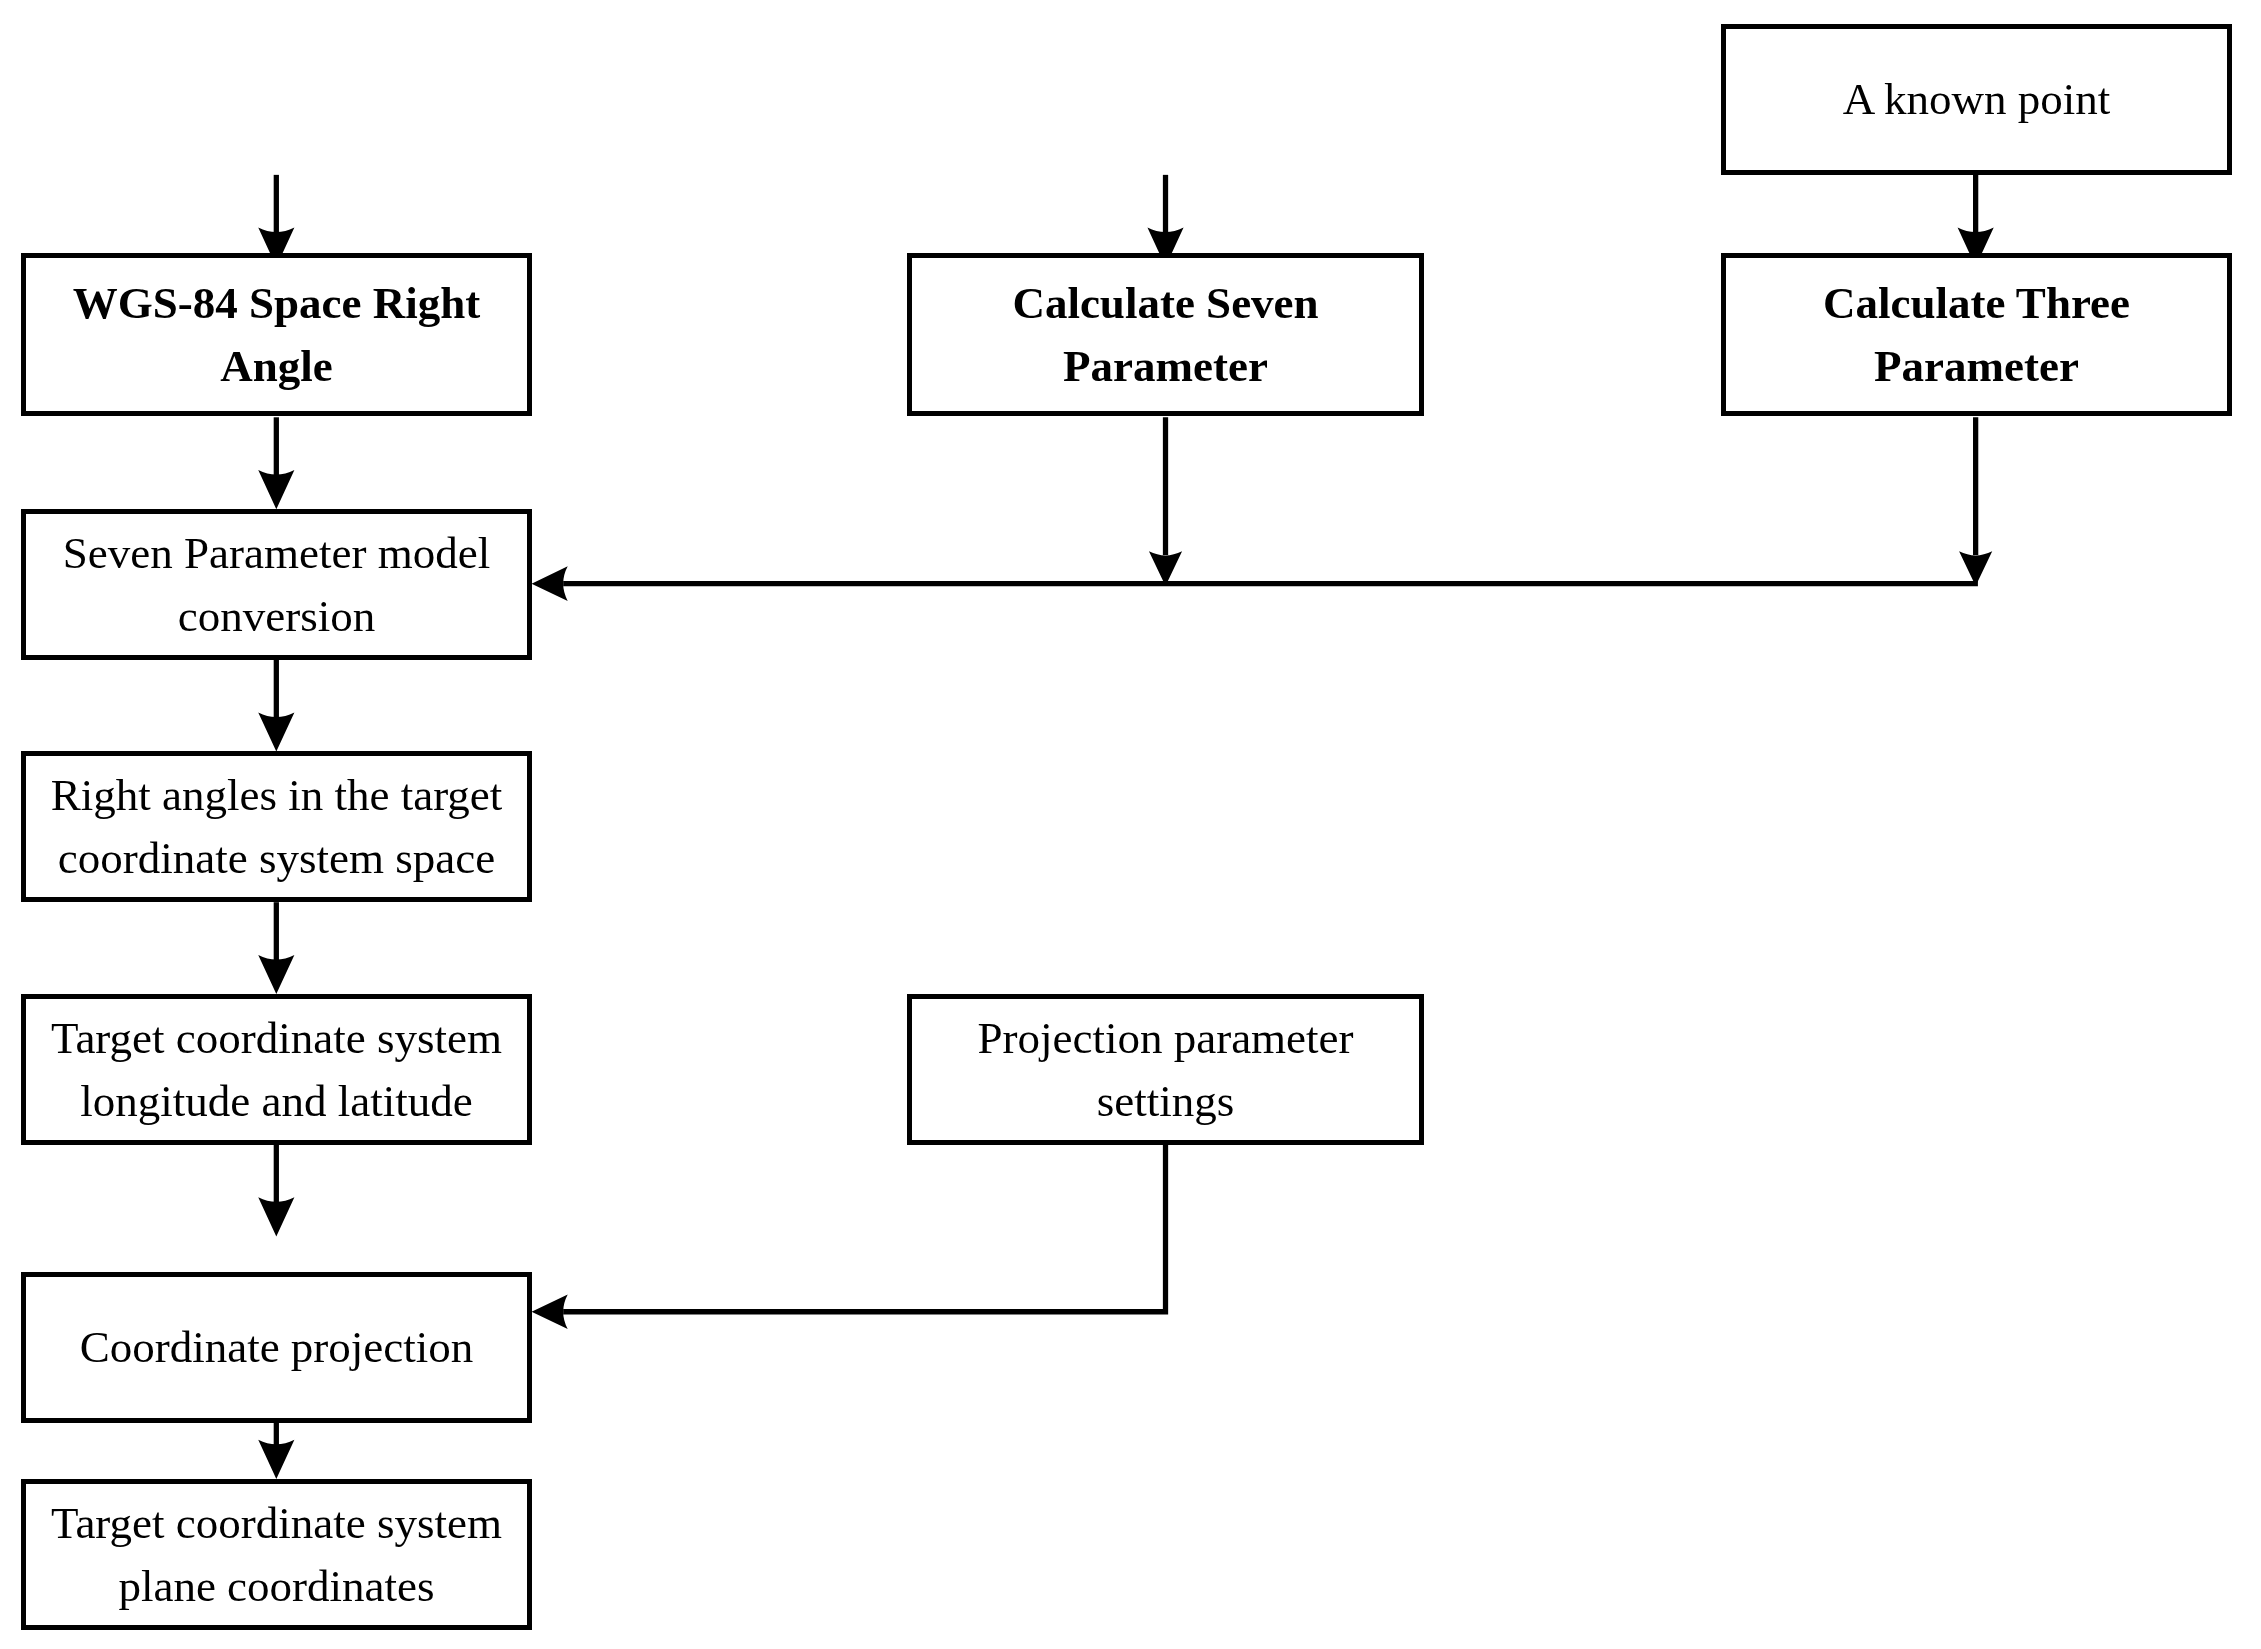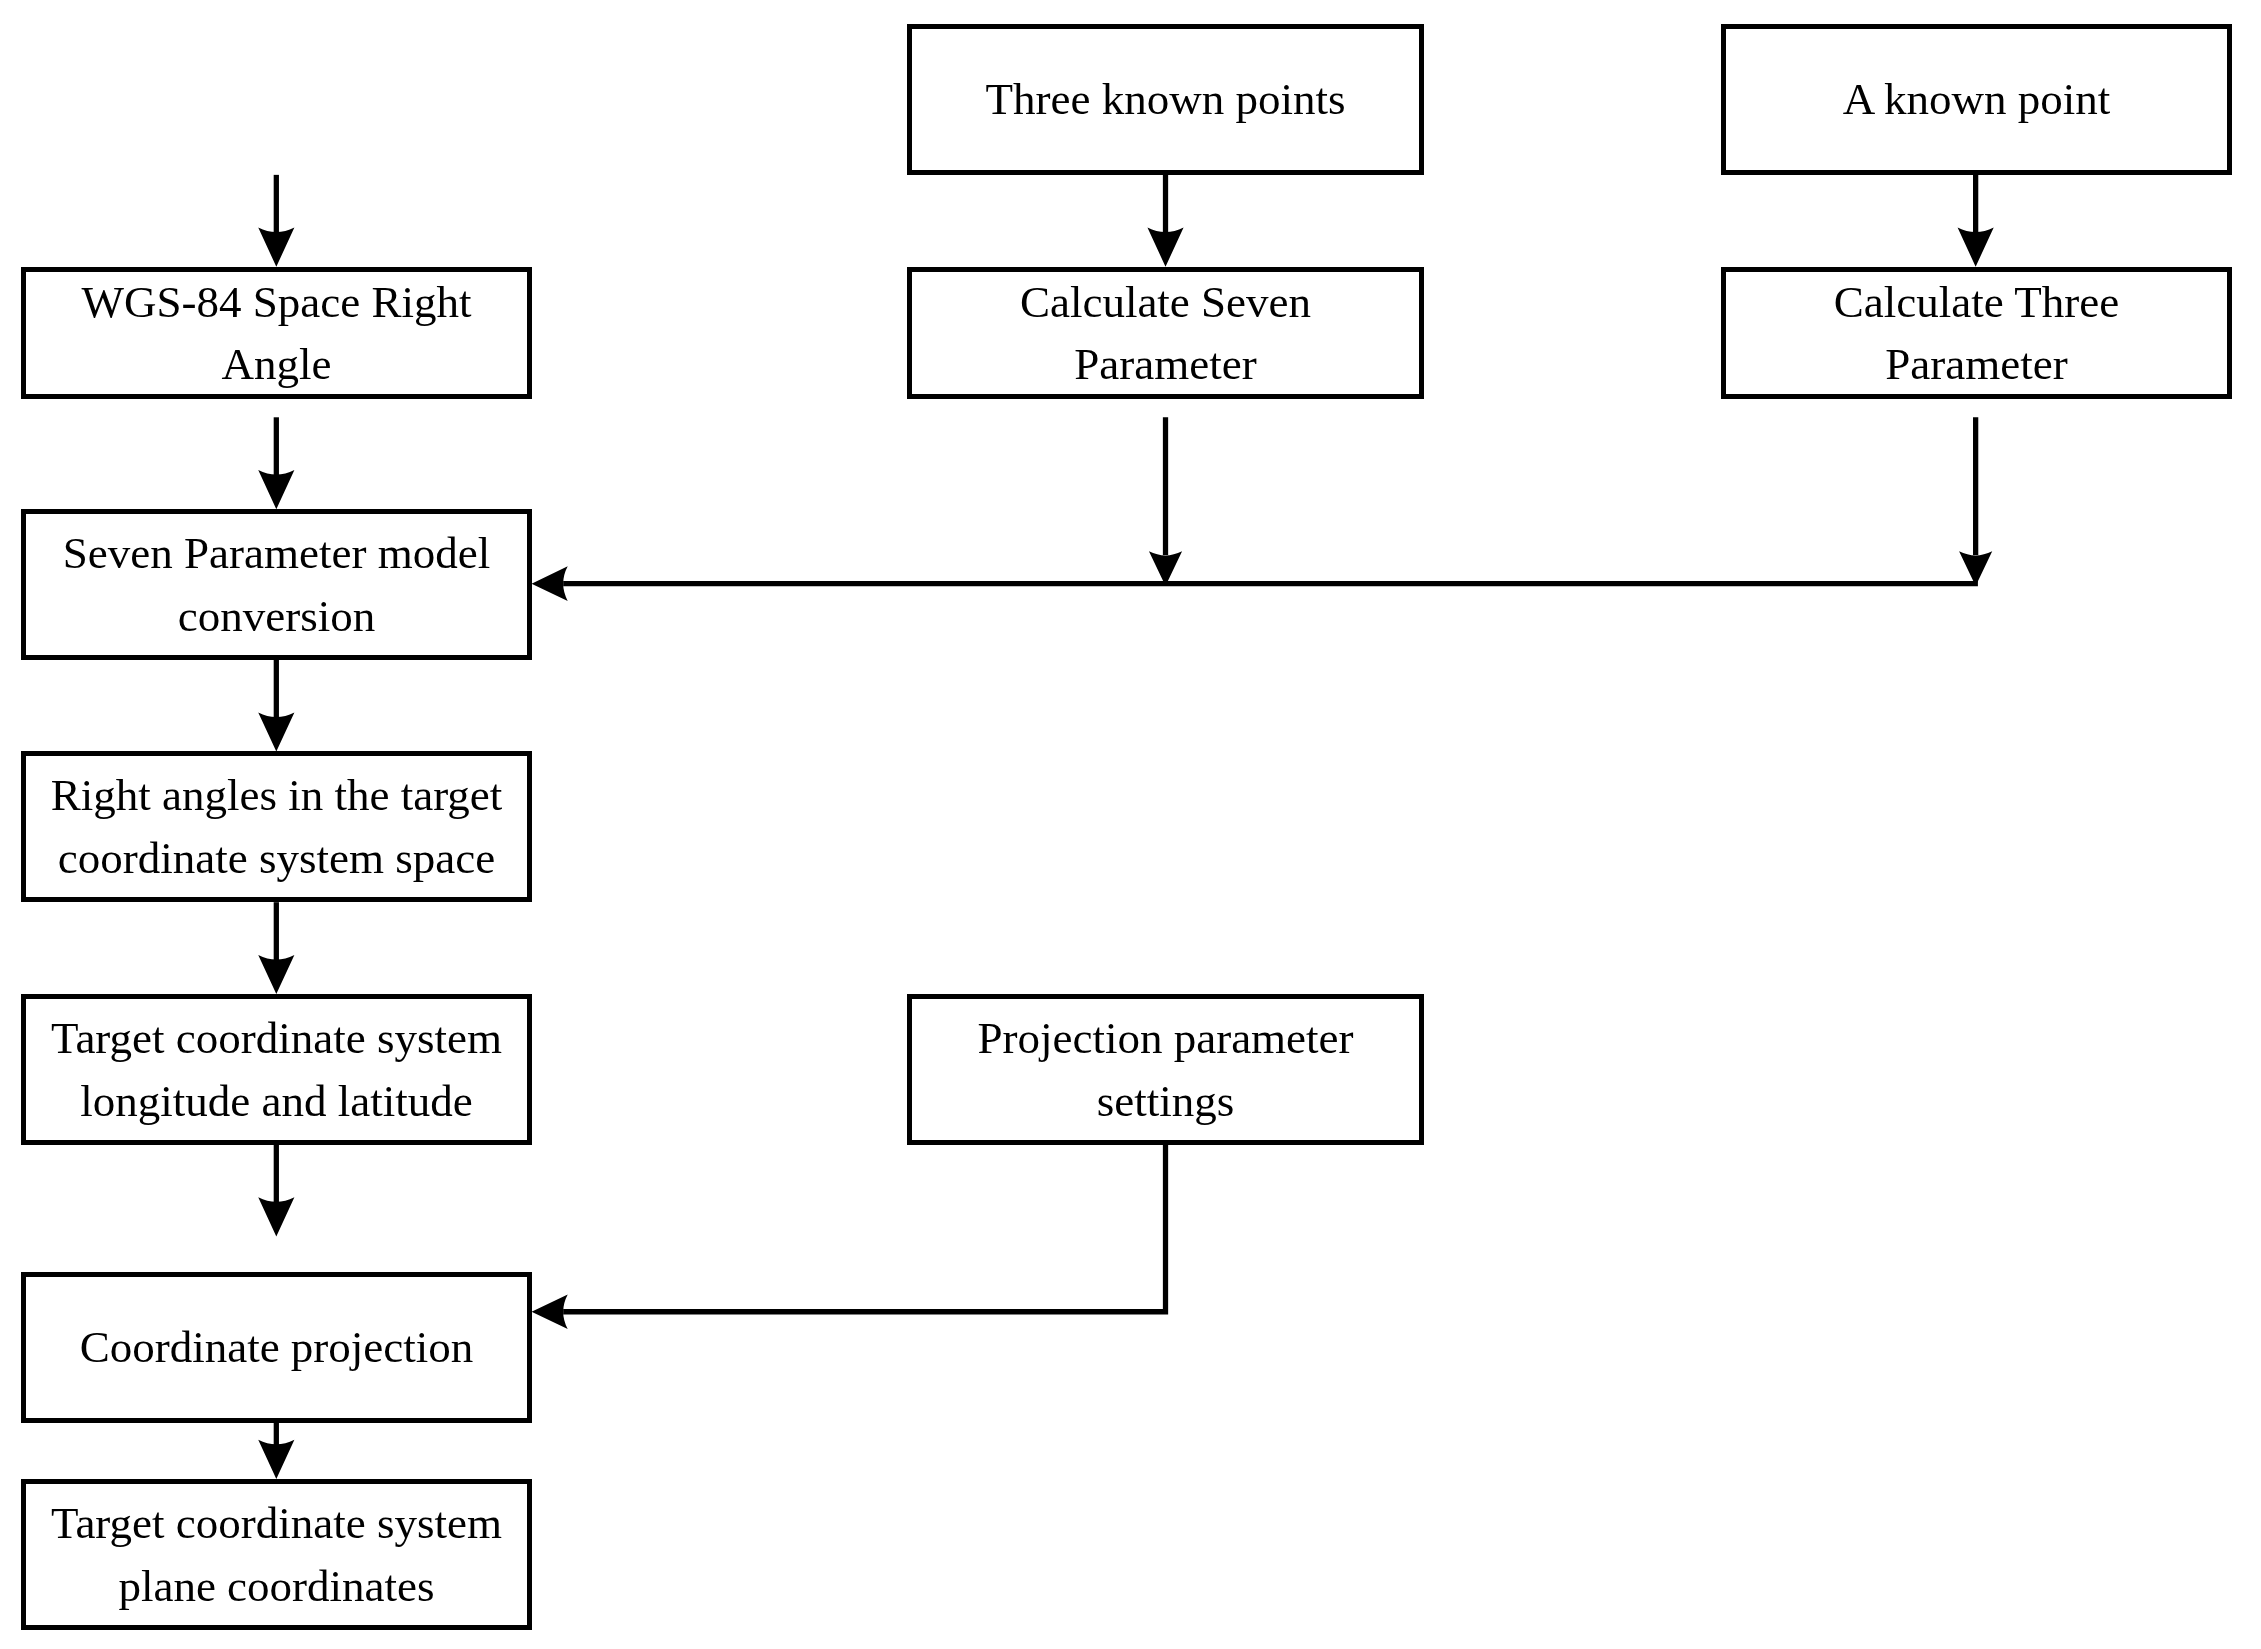--- a/index.html
+++ b/index.html
@@ -36,21 +36,21 @@
     color: #000000;
     white-space: pre-line;
     padding: 0 9px;
   }
   
   .col-left   { left: 21px;   width: 511px; }
   .col-middle { left: 907px; width: 517px; }
   .col-right  { left: 1721px; width: 511px; }
   
   .row1 { top: 24px;   height: 151px; }
-  .row2 { top: 267px;  height: 132px; }
+  .row2 { top: 253px;  height: 163px; font-weight: bold; }
   .row3 { top: 509px;  height: 151px; }
   .row4 { top: 751px;  height: 151px; }
   .row5 { top: 994px; height: 151px; }
   .row6 { top: 1236px; height: 151px; margin-top: 36px; }
   .row7 { top: 1479px; height: 151px; }
   .edge-line {
     stroke: #000000;
     stroke-width: 7;
     fill: none;
     stroke-linejoin: miter;
@@ -138,23 +138,20 @@
 longitude and latitude</span>
   </div>
   <div class="node col-left row6">
     <span>Coordinate projection</span>
   </div>
   <div class="node col-left row7">
     <span>Target coordinate system
 plane coordinates</span>
   </div>
 
-  <div class="node col-middle row1">
-    <span>Three known points</span>
-  </div>
   <div class="node col-middle row2">
     <span>Calculate Seven
 Parameter</span>
   </div>
   <div class="node col-middle row5">
     <span>Projection parameter
 settings</span>
   </div>
 
   <div class="node col-right row1">

